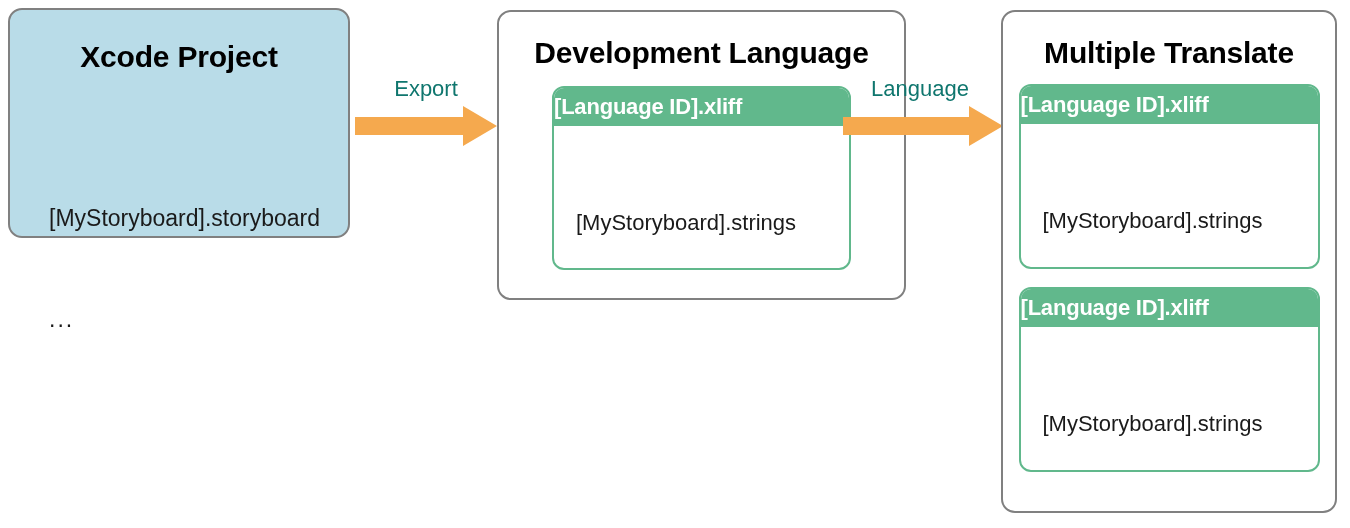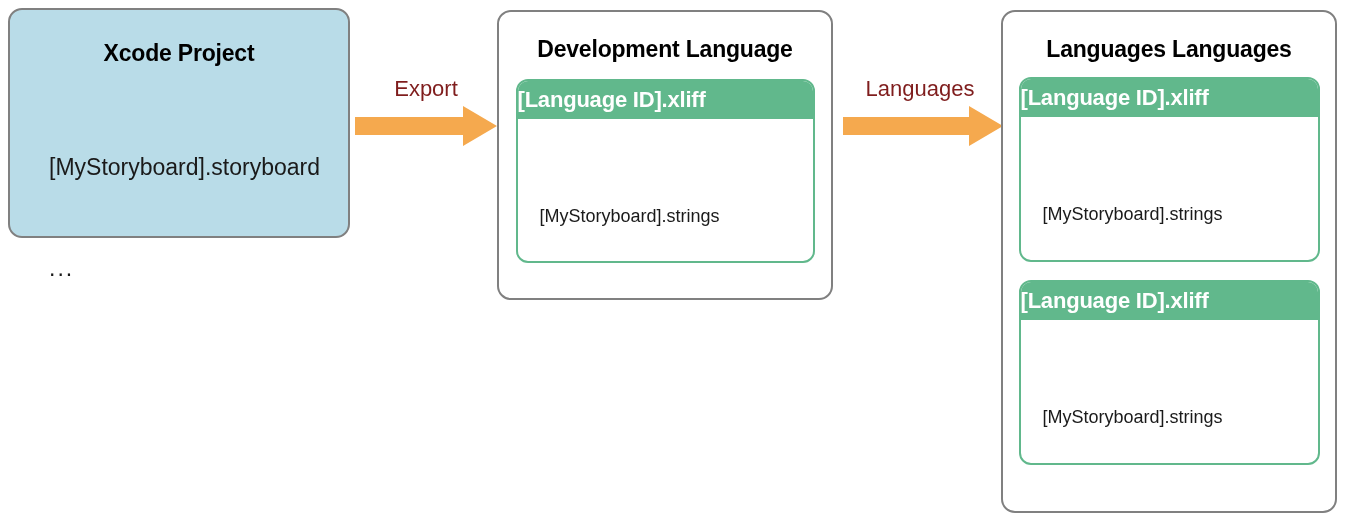--- a/index.html
+++ b/index.html
@@ -33,54 +33,54 @@
     left: 8px;
     top: 8px;
     width: 342px;
     height: 230px;
     background: #b9dce8;
   }
 
   .panel-dev {
     left: 497px;
     top: 10px;
-    width: 336px;
+    width: 409px;
     height: 290px;
     background: #ffffff;
   }
 
   .panel-multi {
     left: 1001px;
     top: 10px;
     width: 336px;
     height: 503px;
     background: #ffffff;
   }
 
   .panel-title {
     text-align: center;
-    font-size: 23px;
+    font-size: 30px;
     font-weight: bold;
     color: #000000;
     letter-spacing: -0.2px;
   }
 
   .panel-xcode .panel-title { margin-top: 30px; }
   .panel-dev   .panel-title { margin-top: 24px; }
   .panel-multi .panel-title { margin-top: 24px; }
 
   
   .filelist {
     margin: 23px 0 0 22px;
     font-size: 23px;
     line-height: 31px;
     color: #1a1a1a;
     white-space: pre;
   }
-  .filelist .indent { padding-left: 17px; }
+  .filelist .indent { padding-left: 17px; margin-top: 44px; }
   .filelist .ellipsis {
     padding-left: 17px;
     margin-top: 8px;
     letter-spacing: 2px;
   }
 
   
   .xliff-card {
     box-sizing: border-box;
     border: 2px solid #61b88c;
@@ -107,37 +107,37 @@
     color: #ffffff;
     font-size: 22px;
     font-weight: bold;
     line-height: 38px;
     height: 38px;
     letter-spacing: -0.2px;
   }
 
   .xliff-body {
     padding: 22px 0 0 22px;
-    font-size: 18px;
+    font-size: 22px;
     line-height: 30px;
     color: #1a1a1a;
     white-space: pre;
   }
 
   
   .arrow-group {
     position: absolute;
   }
   .arrow-group.export   { left: 355px; top: 76px; width: 142px; height: 70px; }
   .arrow-group.translate{ left: 843px; top: 76px; width: 160px; height: 70px; }
 
   .arrow-label {
     text-align: center;
     font-size: 22px;
-    color: #7f1d1d;
+    color: #0f766e;
     line-height: 26px;
   }
   .arrow-group.export    .arrow-label { margin-left: 0px; }
   .arrow-group.translate .arrow-label { margin-left: -6px; }
 
   .arrow-svg {
     display: block;
     margin-top: 4px;
   }
 
@@ -171,28 +171,28 @@
       <div class="xliff-body">
         <div>[MyStoryboard].strings</div>
         
         
         
       </div>
     </div>
   </div>
 
   <div class="arrow-group translate">
-    <div class="arrow-label">Languages</div>
+    <div class="arrow-label">Language</div>
     <svg class="arrow-svg" width="160" height="40" viewBox="0 0 160 40">
       <polygon points="0,11 126,11 126,0 160,20 126,40 126,29 0,29" fill="#f5a94e"></polygon>
     </svg>
   </div>
 
   <div class="panel panel-multi">
-    <div class="panel-title">Languages Languages</div>
+    <div class="panel-title">Multiple Translate</div>
 
     <div class="xliff-card in-multi">
       <div class="xliff-header">[Language ID].xliff</div>
       <div class="xliff-body">
         <div>[MyStoryboard].strings</div>
         
         
         
       </div>
     </div>

